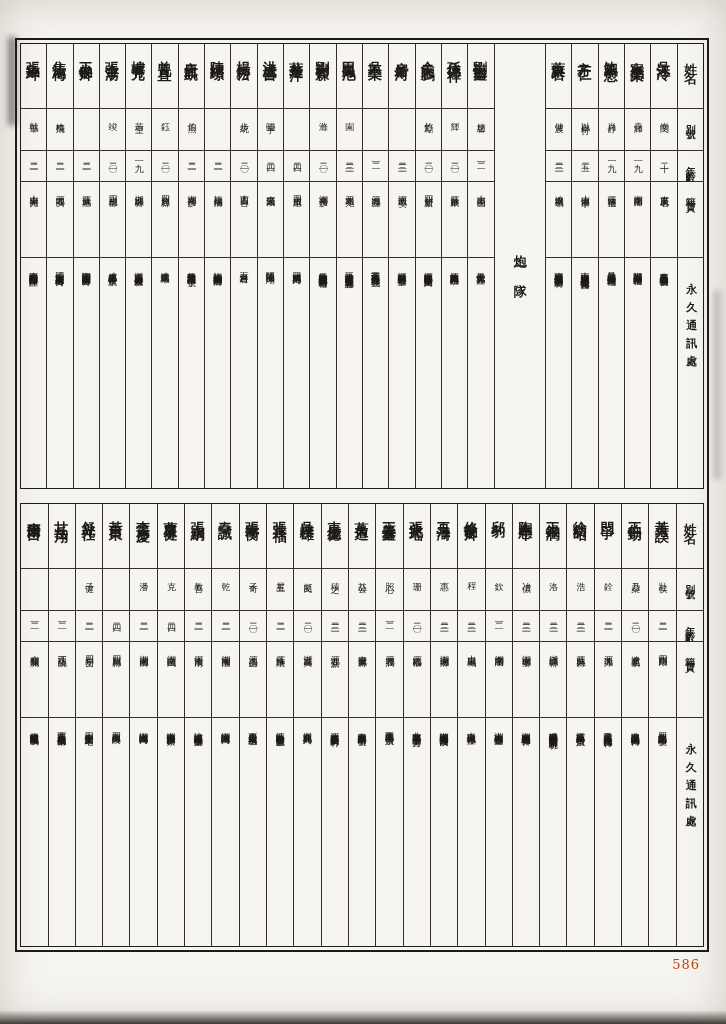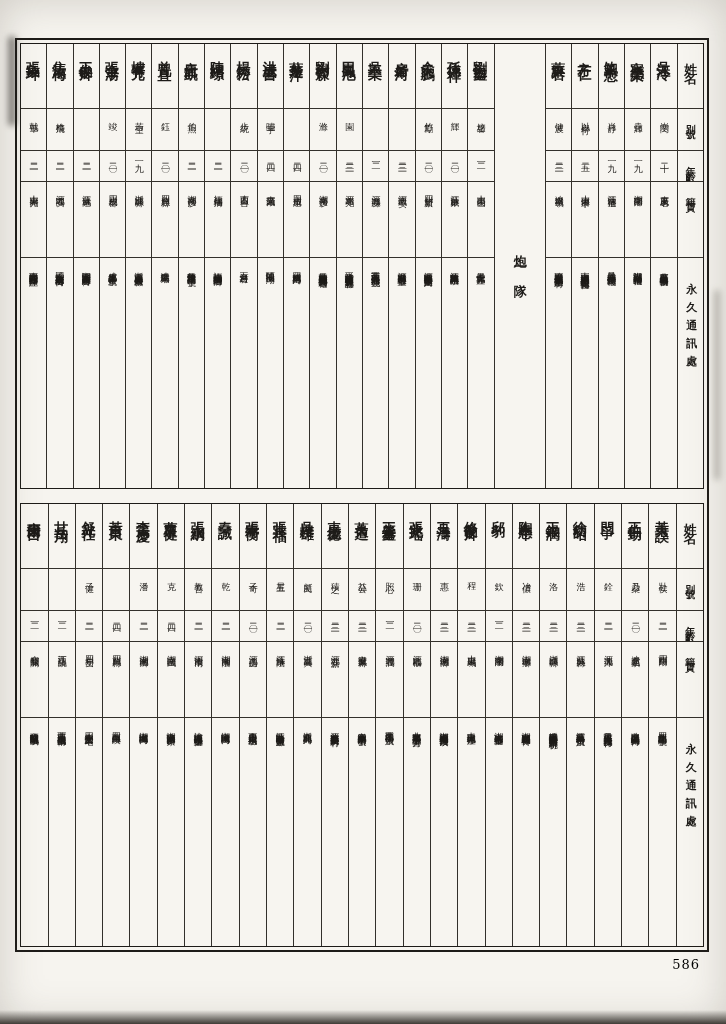--- a/index.html
+++ b/index.html
@@ -50,21 +50,21 @@
   .native-text{font-size:9px;letter-spacing:1px;padding-top:6px;}
   .addr-text{font-size:9px;letter-spacing:.5px;line-height:12px;padding-top:7px;max-height:222px;}
   .hdr{font-weight:bold;}
   .hdr-name{font-size:13px;letter-spacing:8px;padding-top:9px;}
   .hdr-small{font-size:10px;letter-spacing:5px;padding-top:7px;}
   .hdr-addr{font-size:11px;letter-spacing:18px;padding-top:16px;}
   .divider-text{font-size:13px;font-weight:bold;letter-spacing:14px;}
   .page-number{
     position:absolute;top:957px;right:26px;
     font-family:"DejaVu Serif","Liberation Serif",serif;
-    font-size:13px;color:#000000;letter-spacing:1px;
+    font-size:13px;color:#c2410c;letter-spacing:1px;
   }
   .smudge-left{
     position:absolute;left:8px;top:36px;width:8px;height:90px;
     background:rgba(45,42,38,.55);filter:blur(3px);border-radius:4px;
   }
   .smudge-right{
     position:absolute;right:6px;top:290px;width:6px;height:190px;
     background:rgba(90,85,78,.35);filter:blur(3px);border-radius:3px;
   }
   .scan-bottom{

